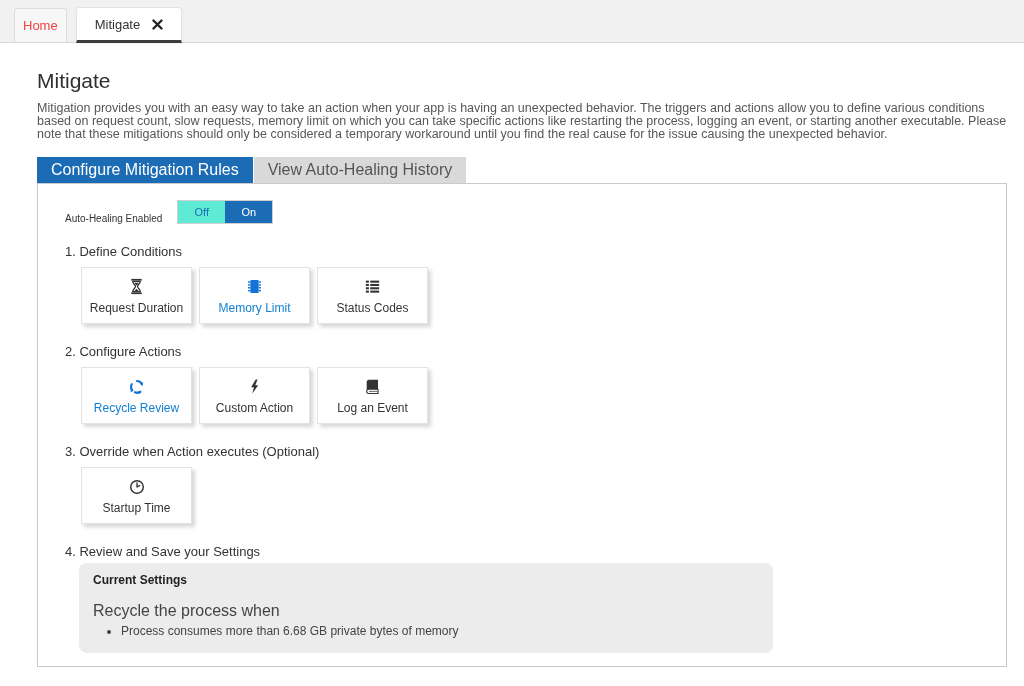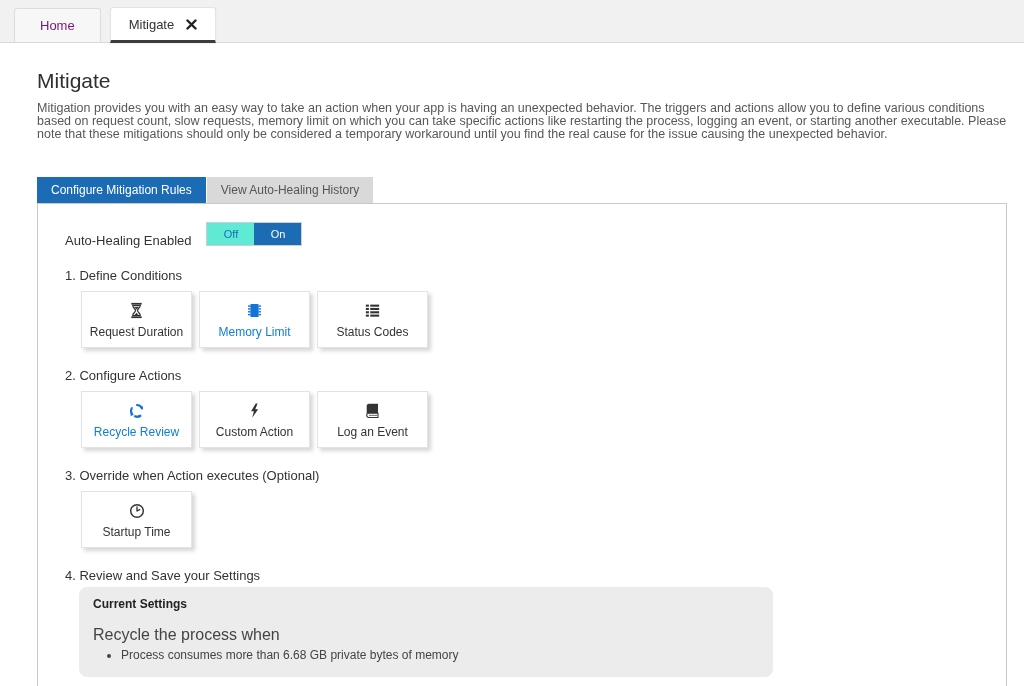--- a/index.html
+++ b/index.html
@@ -20,26 +20,26 @@
   }
   .btab {
     display: flex;
     align-items: center;
     gap: 12px;
     font-size: 13px;
     cursor: pointer;
   }
   .btab-home {
     height: 34px;
-    padding: 0 25px;
+    padding: 0 8px;
     background: #f7f7f7;
     border: 1px solid #dcdcdc;
     border-bottom: none;
     border-radius: 3px 3px 0 0;
-    color: #701a75;
+    color: #ef4444;
     margin-right: 9px;
     margin-bottom: 0px;
   }
   .btab-active {
     height: 36px;
     padding: 0 18px;
     background: #ffffff;
     border: 1px solid #e3e3e3;
     border-bottom: 3px solid #3c3c3c;
     border-radius: 3px 3px 0 0;
@@ -61,36 +61,35 @@
     line-height: 13px;
     color: #575757;
     margin-bottom: 12px;
   }
   
   .rule-tabs { display: flex; margin-top: 16px; }
   .rule-tab {
     height: 26px;
     line-height: 26px;
     padding: 0 14px;
-    font-size: 12px;
-    cursor: pointer;
-    margin-top: 20px;
+    font-size: 16px;
+    cursor: pointer;
   }
   .rule-tab.active { background: #1b6cb4; color: #ffffff; }
   .rule-tab.inactive { background: #d9d9d9; color: #555; margin-left: 1px; }
   
   .panel {
     width: 970px;
     height: 484px;
     border: 1px solid #c9c9c9;
     background: #fff;
     padding: 14px 20px 0 27px;
   }
   .autoheal-row { display: flex; align-items: center; margin-top: 2px; }
-  .autoheal-label { font-size: 13px; color: #333; margin-top: 13px; }
+  .autoheal-label { font-size: 10px; color: #333; margin-top: 13px; }
   .toggle { display: flex; margin-left: 15px; border: 1px solid #cfcfcf; }
   .toggle-btn {
     width: 47px; height: 22px;
     font-size: 11px;
     display: flex; align-items: center; justify-content: center;
     cursor: pointer;
   }
   .toggle-off { background: #5eead4; color: #1b6cb4; }
   .toggle-on  { background: #1b6cb4; color: #ffffff; }
   .section-title { font-size: 13px; color: #333; margin-top: 20px; }

